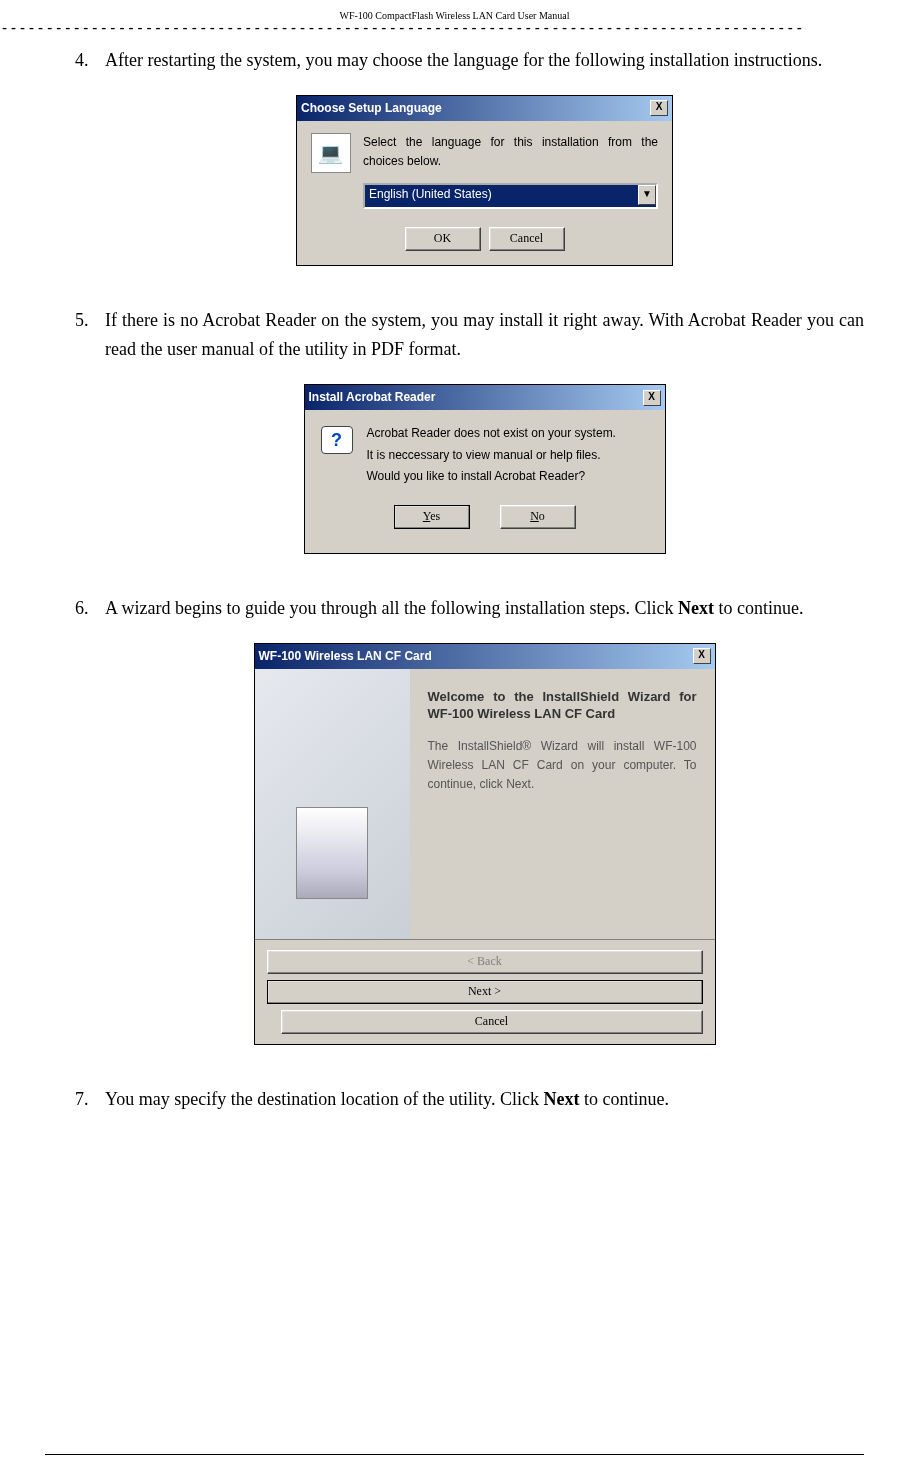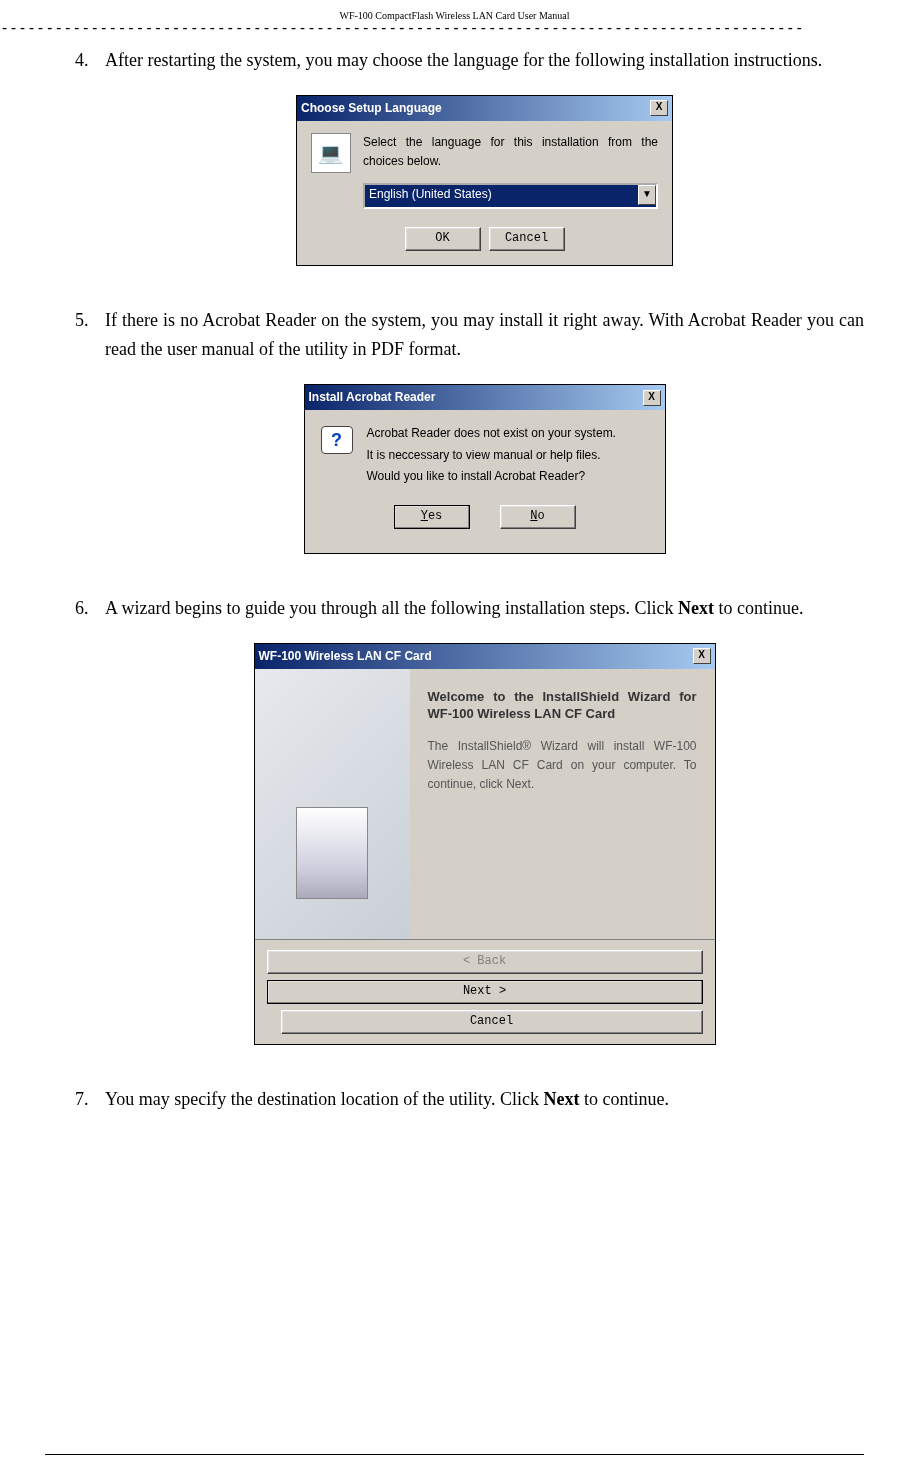--- a/index.html
+++ b/index.html
@@ -134,21 +134,21 @@
       padding: 6px 0 14px;
     }
     .win-btn {
       min-width: 74px;
       height: 22px;
       background: #d4d0c8;
       border: 1px solid #fff;
       border-right-color: #404040;
       border-bottom-color: #404040;
       box-shadow: inset -1px -1px 0 #808080, inset 1px 1px 0 #dfdfdf;
-      font-family: Liberation Mono, monospace;
+      font-family: Liberation Serif, serif;
       font-size: 12px;
       text-align: center;
       line-height: 20px;
     }
     
     .dlg2 {
       width: 360px;
     }
     .dlg2-body {
       padding: 16px 16px 8px 16px;

